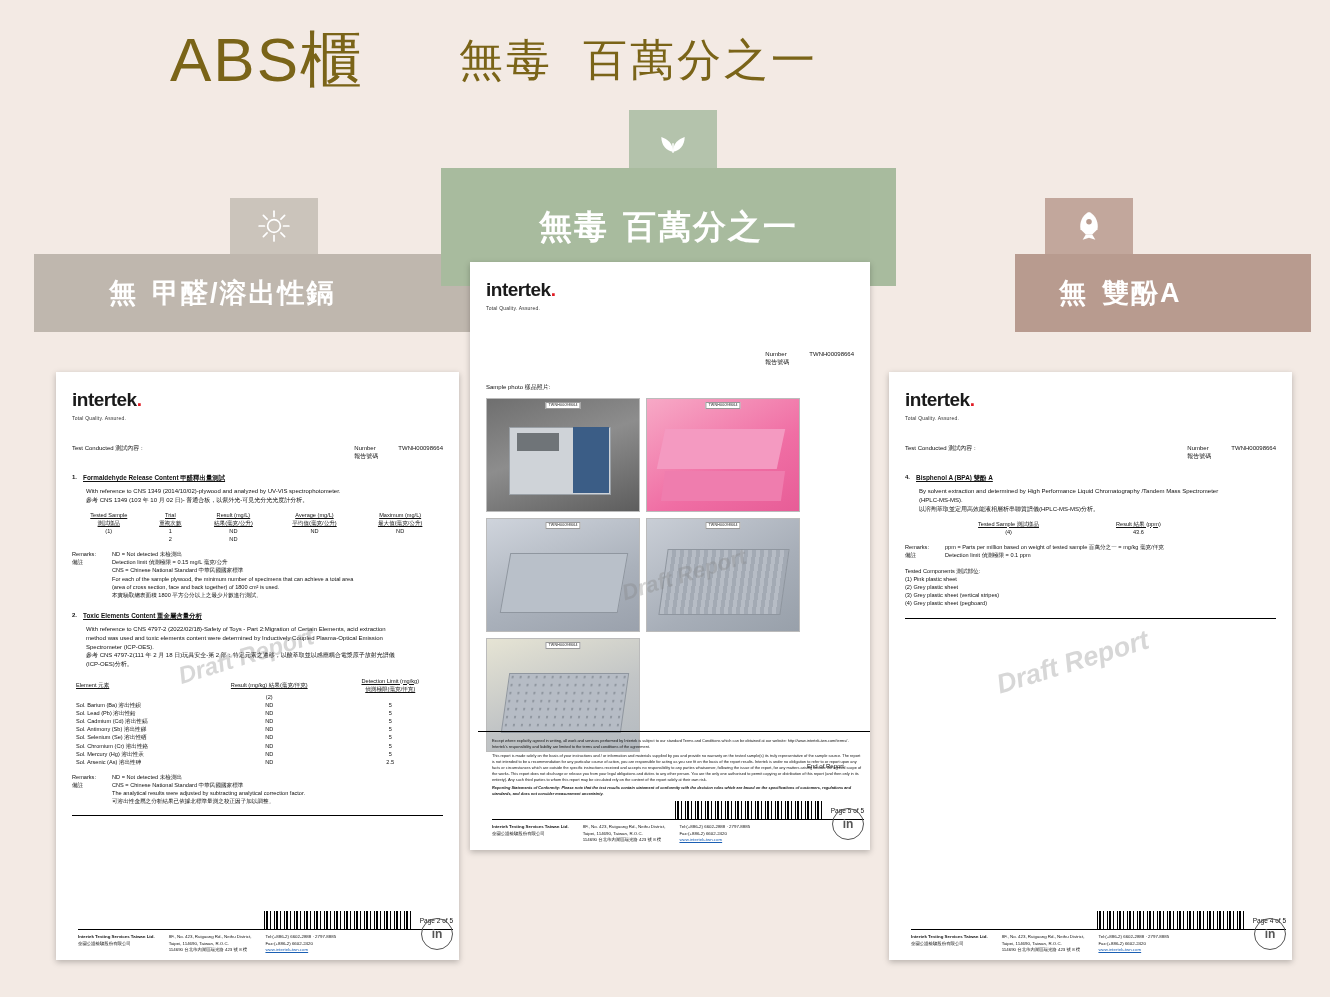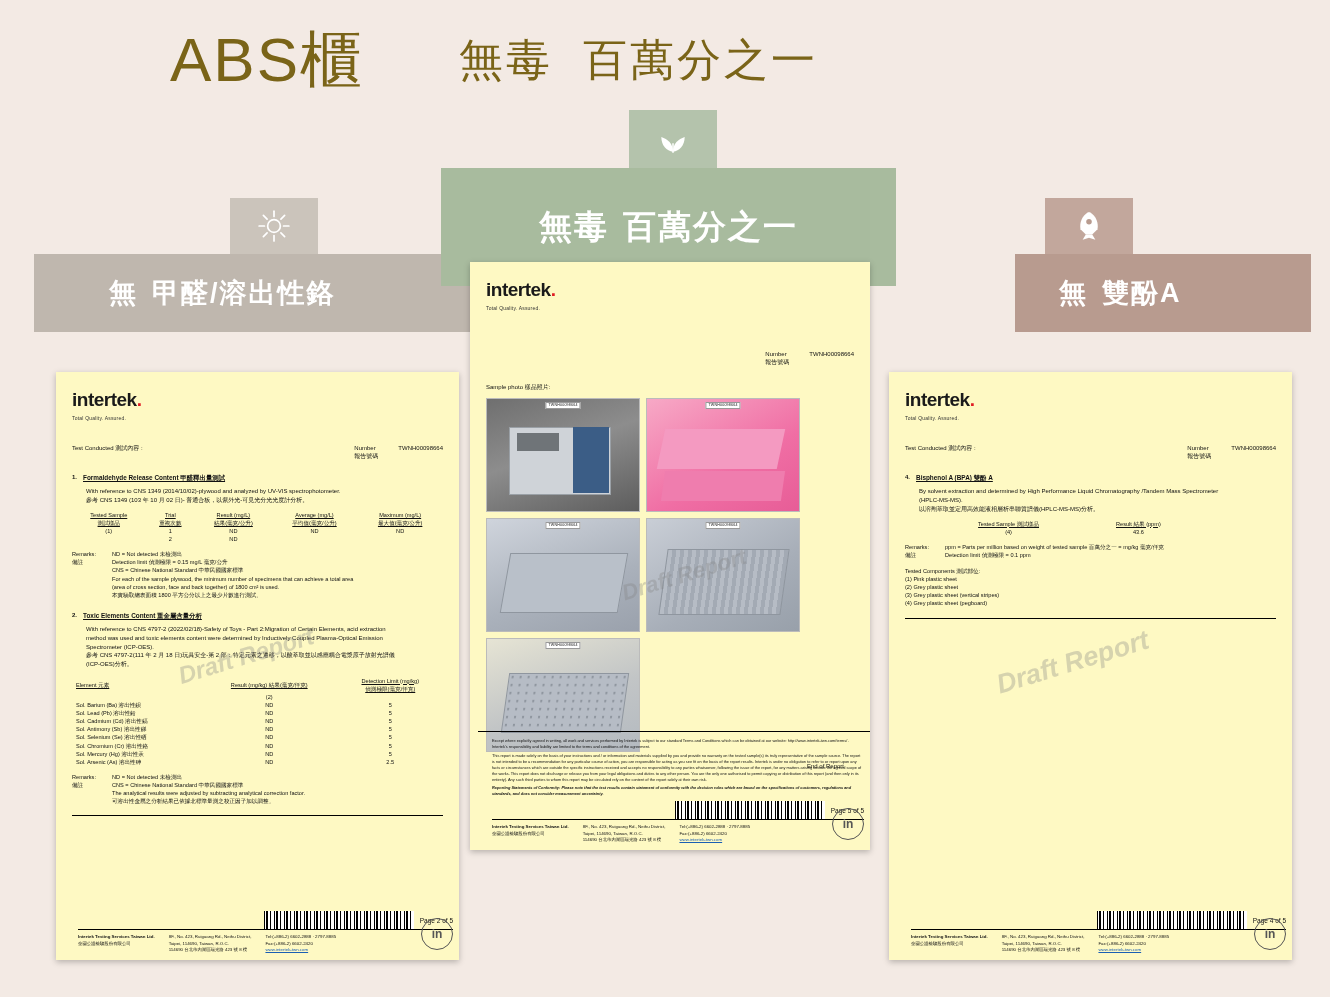--- a/index.html
+++ b/index.html
@@ -58,21 +58,21 @@
 
   
   #panel-right{left:1015px;top:198px;}
   #panel-right .panel-tab{background:#c2a79c;margin-left:30px;}
   #panel-right .panel-bar{background:#b89b8f;width:296px;height:78px;padding-left:44px;}
 
   .icon-svg{width:34px;height:34px;fill:#ffffff;}
 
   
   .page{
-    position:absolute;background:#fef9c3;
+    position:absolute;background:#ffffff;
     box-shadow:0 2px 6px rgba(0,0,0,.25);
     overflow:hidden;
     color:#111;
   }
   #page-left{left:56px;top:372px;width:403px;height:588px;}
   #page-mid{left:470px;top:262px;width:400px;height:588px;}
   #page-right{left:889px;top:372px;width:403px;height:588px;}
 
   
   .logo{font-size:19px;font-weight:bold;letter-spacing:-0.5px;color:#1a1a1a;}
@@ -165,21 +165,21 @@
         <line x1="6" y1="6" x2="9.5" y2="9.5"></line>
           <line x1="22.5" y1="22.5" x2="26" y2="26"></line>
         <line x1="26" y1="6" x2="22.5" y2="9.5"></line>
           <line x1="9.5" y1="22.5" x2="6" y2="26"></line>
       </g>
     </svg>
   </div>
   <div class="panel-bar">
     <span>無</span>
       <span class="sp"></span>
-      <span>甲醛/溶出性鉻</span>
+      <span>甲醛/溶出性鎘</span>
   </div>
 </div>
 
 <div class="panel" id="panel-mid">
   <div class="panel-tab">
     <svg class="icon-svg" viewBox="0 0 32 32" aria-hidden="true">
       <path d="M16 28 C16 20 11 16 5 14 C5 22 10 27 16 28 Z" fill="#fff"></path>
       <path d="M16 28 C16 20 21 16 27 14 C27 22 22 27 16 28 Z" fill="#fff"></path>
       <rect x="15.3" y="20" width="1.4" height="9" fill="#fff"></rect>
     </svg>

